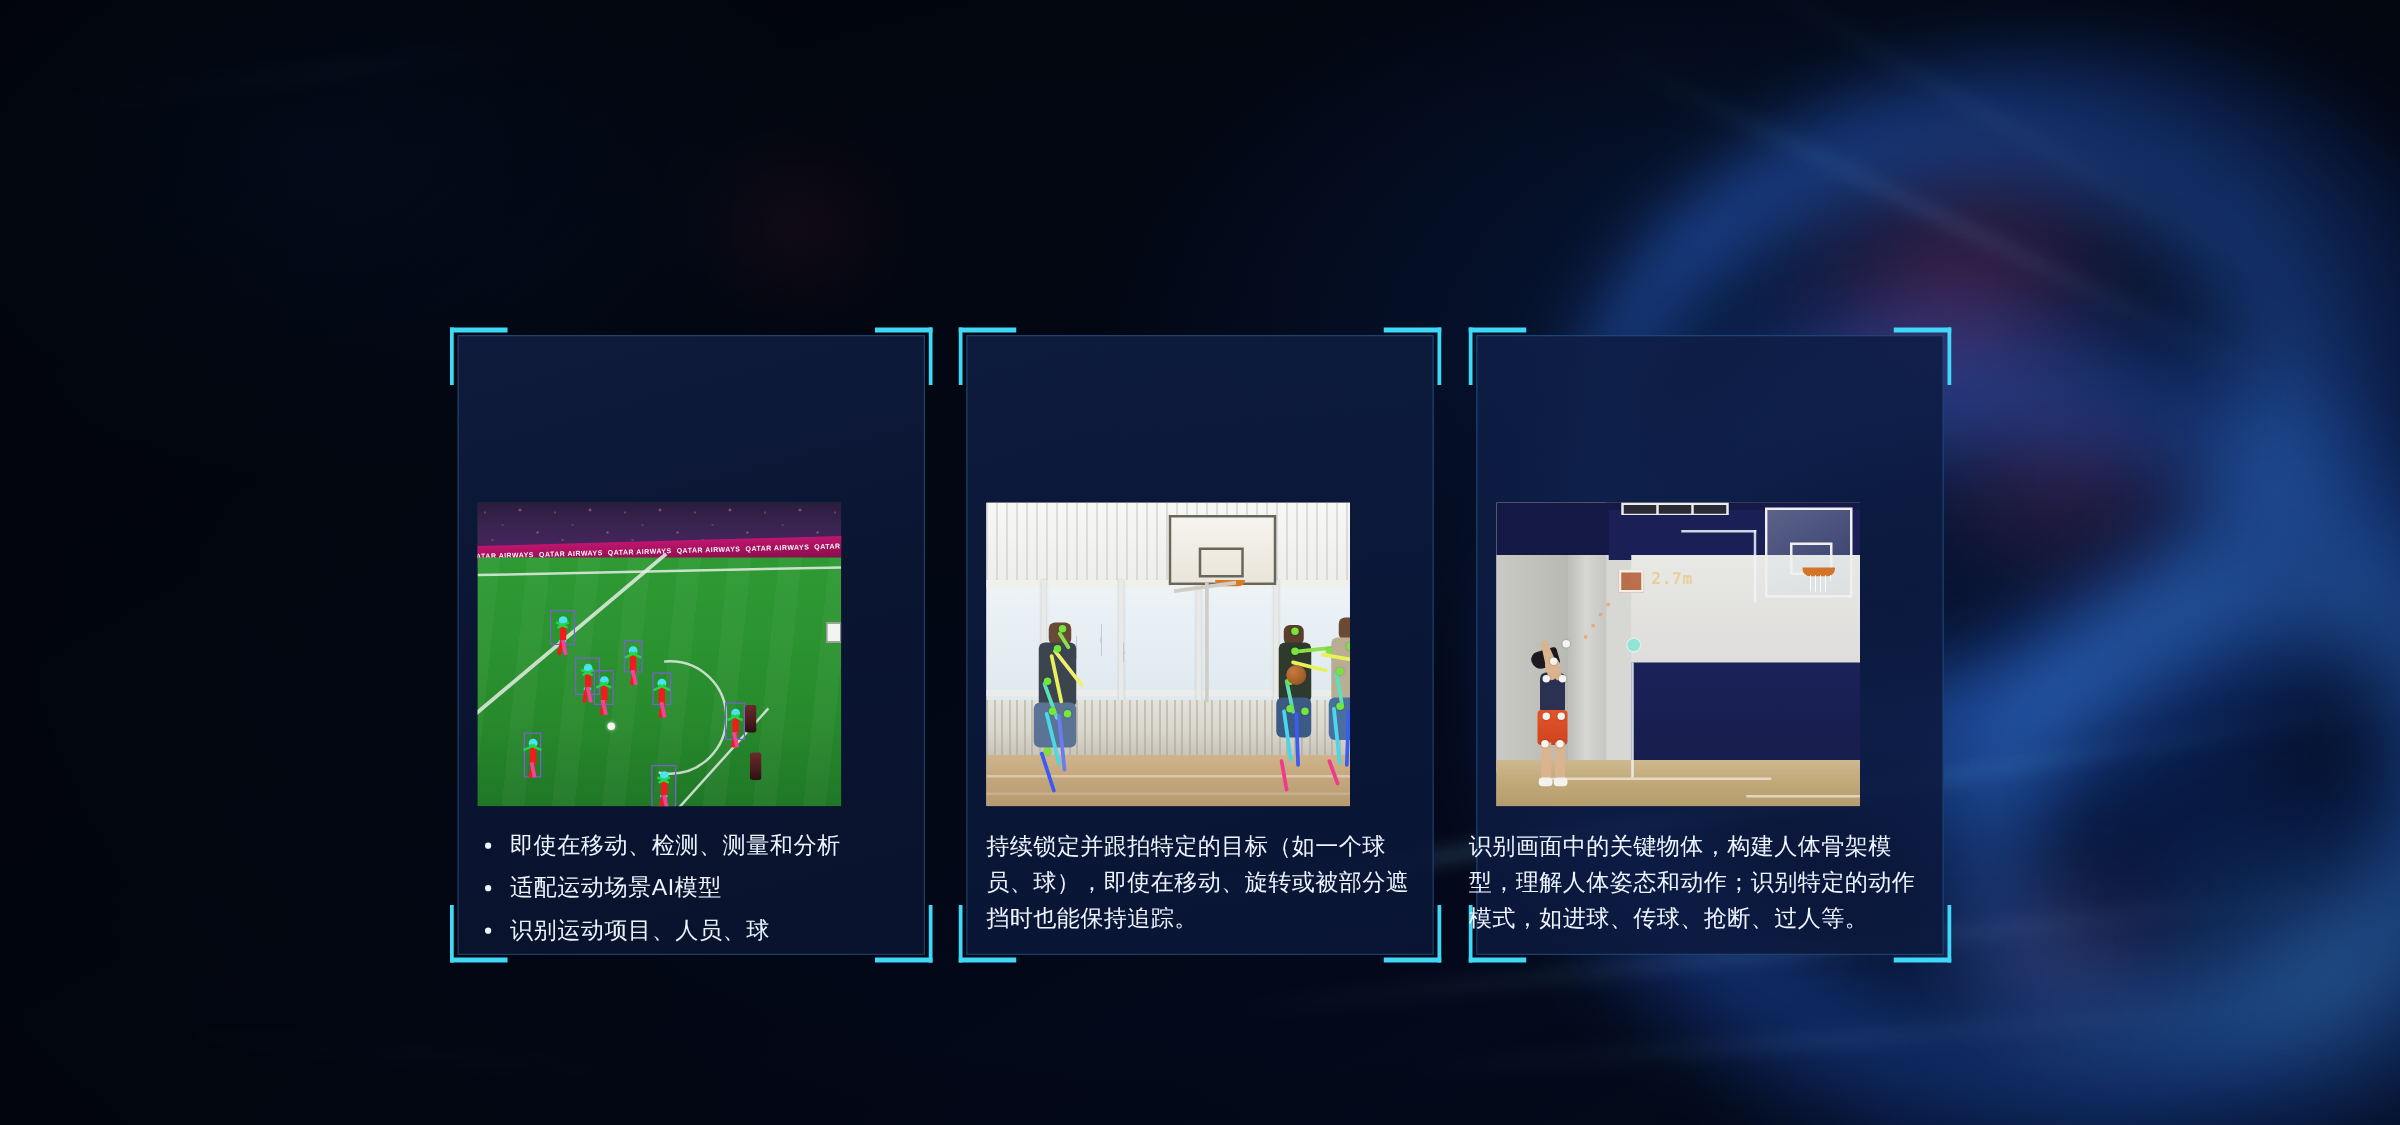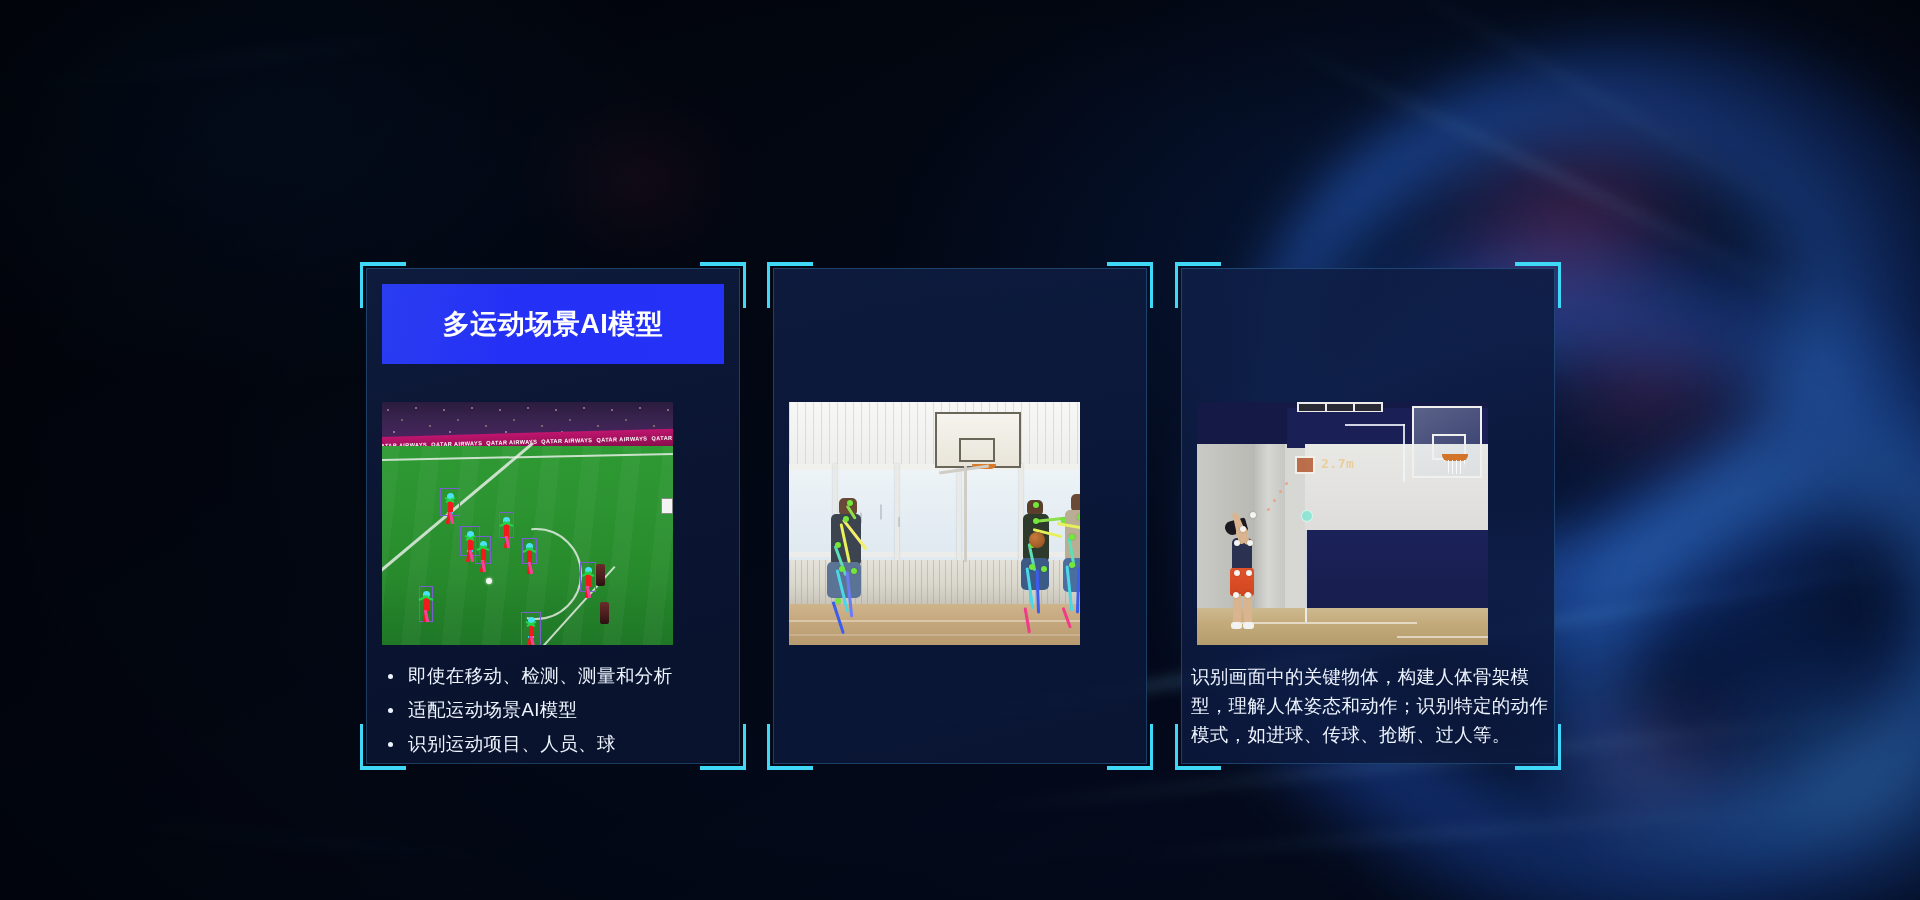--- a/index.html
+++ b/index.html
@@ -138,21 +138,21 @@
   ul.bullets li {
     position:relative; padding-left:26px;
     color:#eef4ff; font-size:18.5px; line-height:28px; margin-bottom:6px;
     letter-spacing:.4px; white-space:nowrap;
   }
   ul.bullets li::before {
     content:""; position:absolute; left:6px; top:12px;
     width:5px; height:5px; border-radius:50%; background:#eef4ff;
   }
   .para { color:#eef4ff; font-size:18.5px; line-height:29px; letter-spacing:.3px; }
-  .card.c2 .card-body { left:16px; width:360px; }
+  .card.c2 .card-body { left:0; width:360px; }
 
   
   .soccer { position:absolute; inset:0; background:#1f7d25; }
   .sky-crowd { position:absolute; left:0; top:0; width:100%; height:46px;
     background:linear-gradient(180deg,#2b1c3e 0%,#3a2450 40%,#45245c 70%,#3b1f50 100%); }
   .crowd-dots { position:absolute; inset:0; opacity:.55;
     background-image:
       radial-gradient(1.6px 1.6px at 6px 8px, #caa 50%, transparent 51%),
       radial-gradient(1.6px 1.6px at 20px 18px, #a88 50%, transparent 51%),
       radial-gradient(1.6px 1.6px at 34px 6px, #d9b 50%, transparent 51%),
@@ -333,23 +333,20 @@
       </div>
     <div class="br br-bl">
         <span class="h"></span>
         <span class="v"></span>
       </div>
     <div class="br br-br">
         <span class="h"></span>
         <span class="v"></span>
       </div>
 
-    <div class="card-head">
-      <div class="card-title">多运动场景AI模型</div>
-    </div>
 
     <div class="card-media">
       <div class="media-inner soccer">
         <div class="sky-crowd">
             <div class="crowd-dots"></div>
           </div>
         <div class="banner">
           <span class="bt">QATAR AIRWAYS</span>
           <span class="bt">QATAR AIRWAYS</span>
           <span class="bt">QATAR AIRWAYS</span>
@@ -573,20 +570,23 @@
           <i class="joint" style="left:34px; top:4px;"></i>
           <i class="joint" style="left:28px; top:30px;"></i>
           <i class="joint" style="left:58px; top:30px;"></i>
           <i class="joint" style="left:20px; top:50px;"></i>
           <i class="joint" style="left:20px; top:78px;"></i>
           <i class="joint" style="left:34px; top:80px;"></i>
         </div>
       </div>
     </div>
 
+    <div class="card-body">
+      <div class="para">持续锁定并跟拍特定的目标（如一个球员、球），即使在移动、旋转或被部分遮挡时也能保持追踪。</div>
+    </div>
   </div>
 
   <div class="card c2">
     <div class="card-panel"></div>
     <div class="card-outline"></div>
     <div class="br br-tl">
         <span class="h"></span>
         <span class="v"></span>
       </div>
     <div class="br br-tr">

